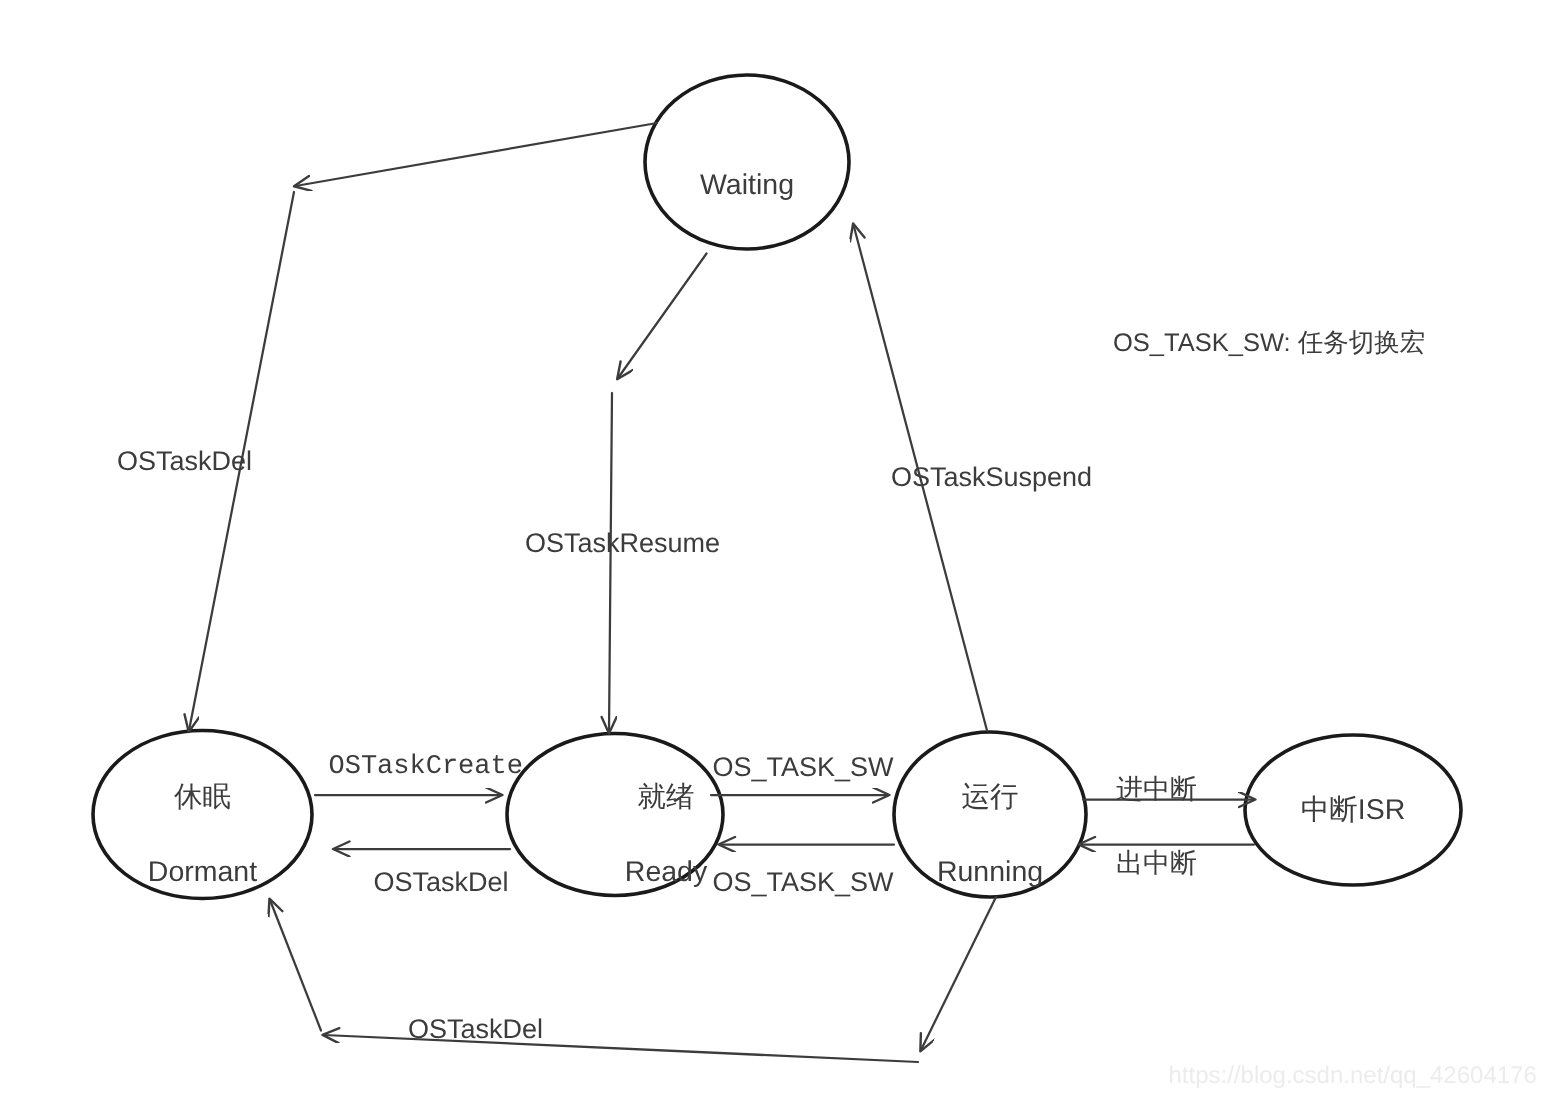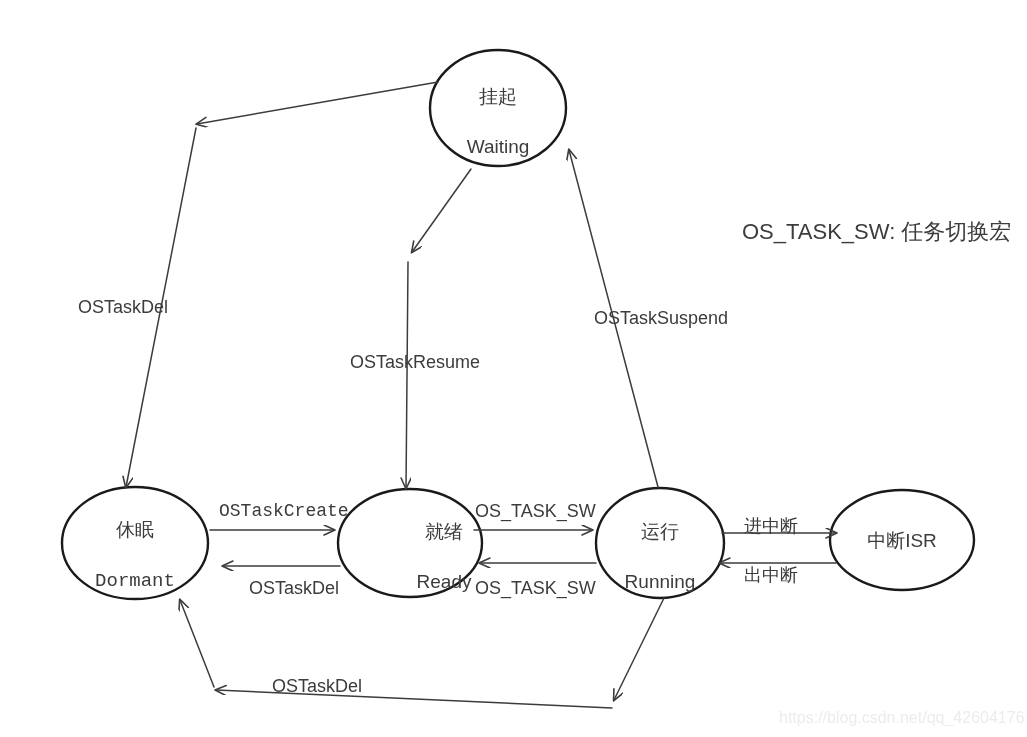--- a/index.html
+++ b/index.html
@@ -45,21 +45,21 @@
     position: absolute;
     color: #3c3c3c;
     font-size: 18px;
     line-height: 21px;
     font-family: "Liberation Sans", sans-serif;
     white-space: nowrap;
   }
   .legend-note {
     position: absolute;
     color: #3c3c3c;
-    font-size: 22px;
+    font-size: 17px;
     font-family: "Liberation Sans", sans-serif;
     white-space: nowrap;
   }
   .watermark {
     position: absolute;
     color: #ececec;
     font-size: 16px;
     font-family: "Liberation Sans", sans-serif;
     white-space: nowrap;
   }
@@ -106,25 +106,24 @@
 
       <path d="M 836,563 L 720,563" marker-end="url(#ah)"></path>
 
       <path d="M 664,598 L 614,700" marker-end="url(#ah)"></path>
       <path d="M 612,708 L 216,690" marker-end="url(#ah)"></path>
       <path d="M 214,687 L 180,600" marker-end="url(#ah)"></path>
     </g>
   </svg>
 
   <div class="node-label" style="left:428px; top:85px; width:140px;">
-    <span class="cn">挂起</span>
     <span class="en">Waiting</span>
   </div>
 
-  <div class="node-label" style="left:65px; top:520px; width:140px;font-family:Liberation Mono, monospace;">
+  <div class="node-label" style="left:65px; top:520px; width:140px;">
     <span class="cn">休眠</span>
     <span class="en">Dormant</span>
   </div>
 
   <div class="node-label" style="left:360px; top:520px; width:168px;">
     <span class="cn">就绪</span>
     <span class="en">Ready</span>
   </div>
 
   <div class="node-label" style="left:832px; top:529px; width:140px;">

